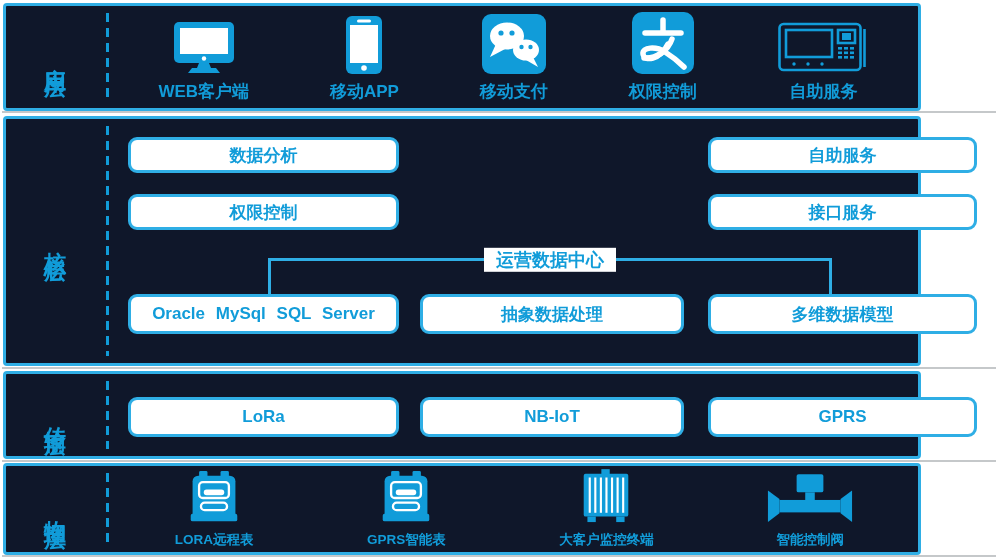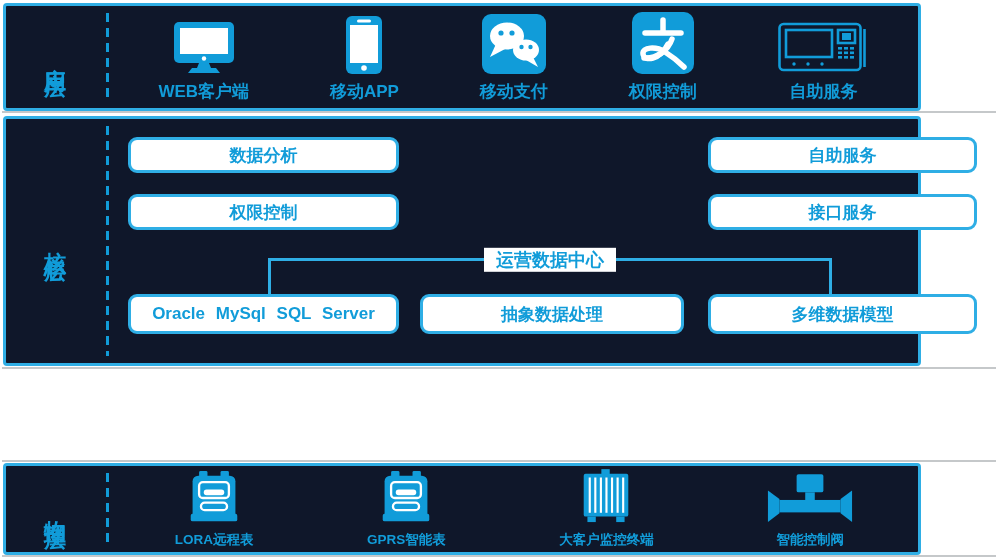--- a/index.html
+++ b/index.html
@@ -162,20 +162,29 @@
 
     <div class="bracket">
       <span class="blbl">运营数据中心</span>
     </div>
 
     <div class="box c1 r3 wide-words">Oracle MySql SQL Server</div>
     <div class="box c2 r3">抽象数据处理</div>
     <div class="box c3 r3">多维数据模型</div>
   </div>
 
+  <div class="band" id="band-trans">
+    <div class="layer-label">
+      <span>传输层</span>
+    </div>
+    <div class="divider"></div>
+    <div class="box c1 rt">LoRa</div>
+    <div class="box c2 rt">NB-IoT</div>
+    <div class="box c3 rt">GPRS</div>
+  </div>
 
   <div class="band" id="band-phys">
     <div class="layer-label">
       <span>物理层</span>
     </div>
     <div class="divider"></div>
     <div class="items-row">
 
       <div class="item">
         <span class="ic">

